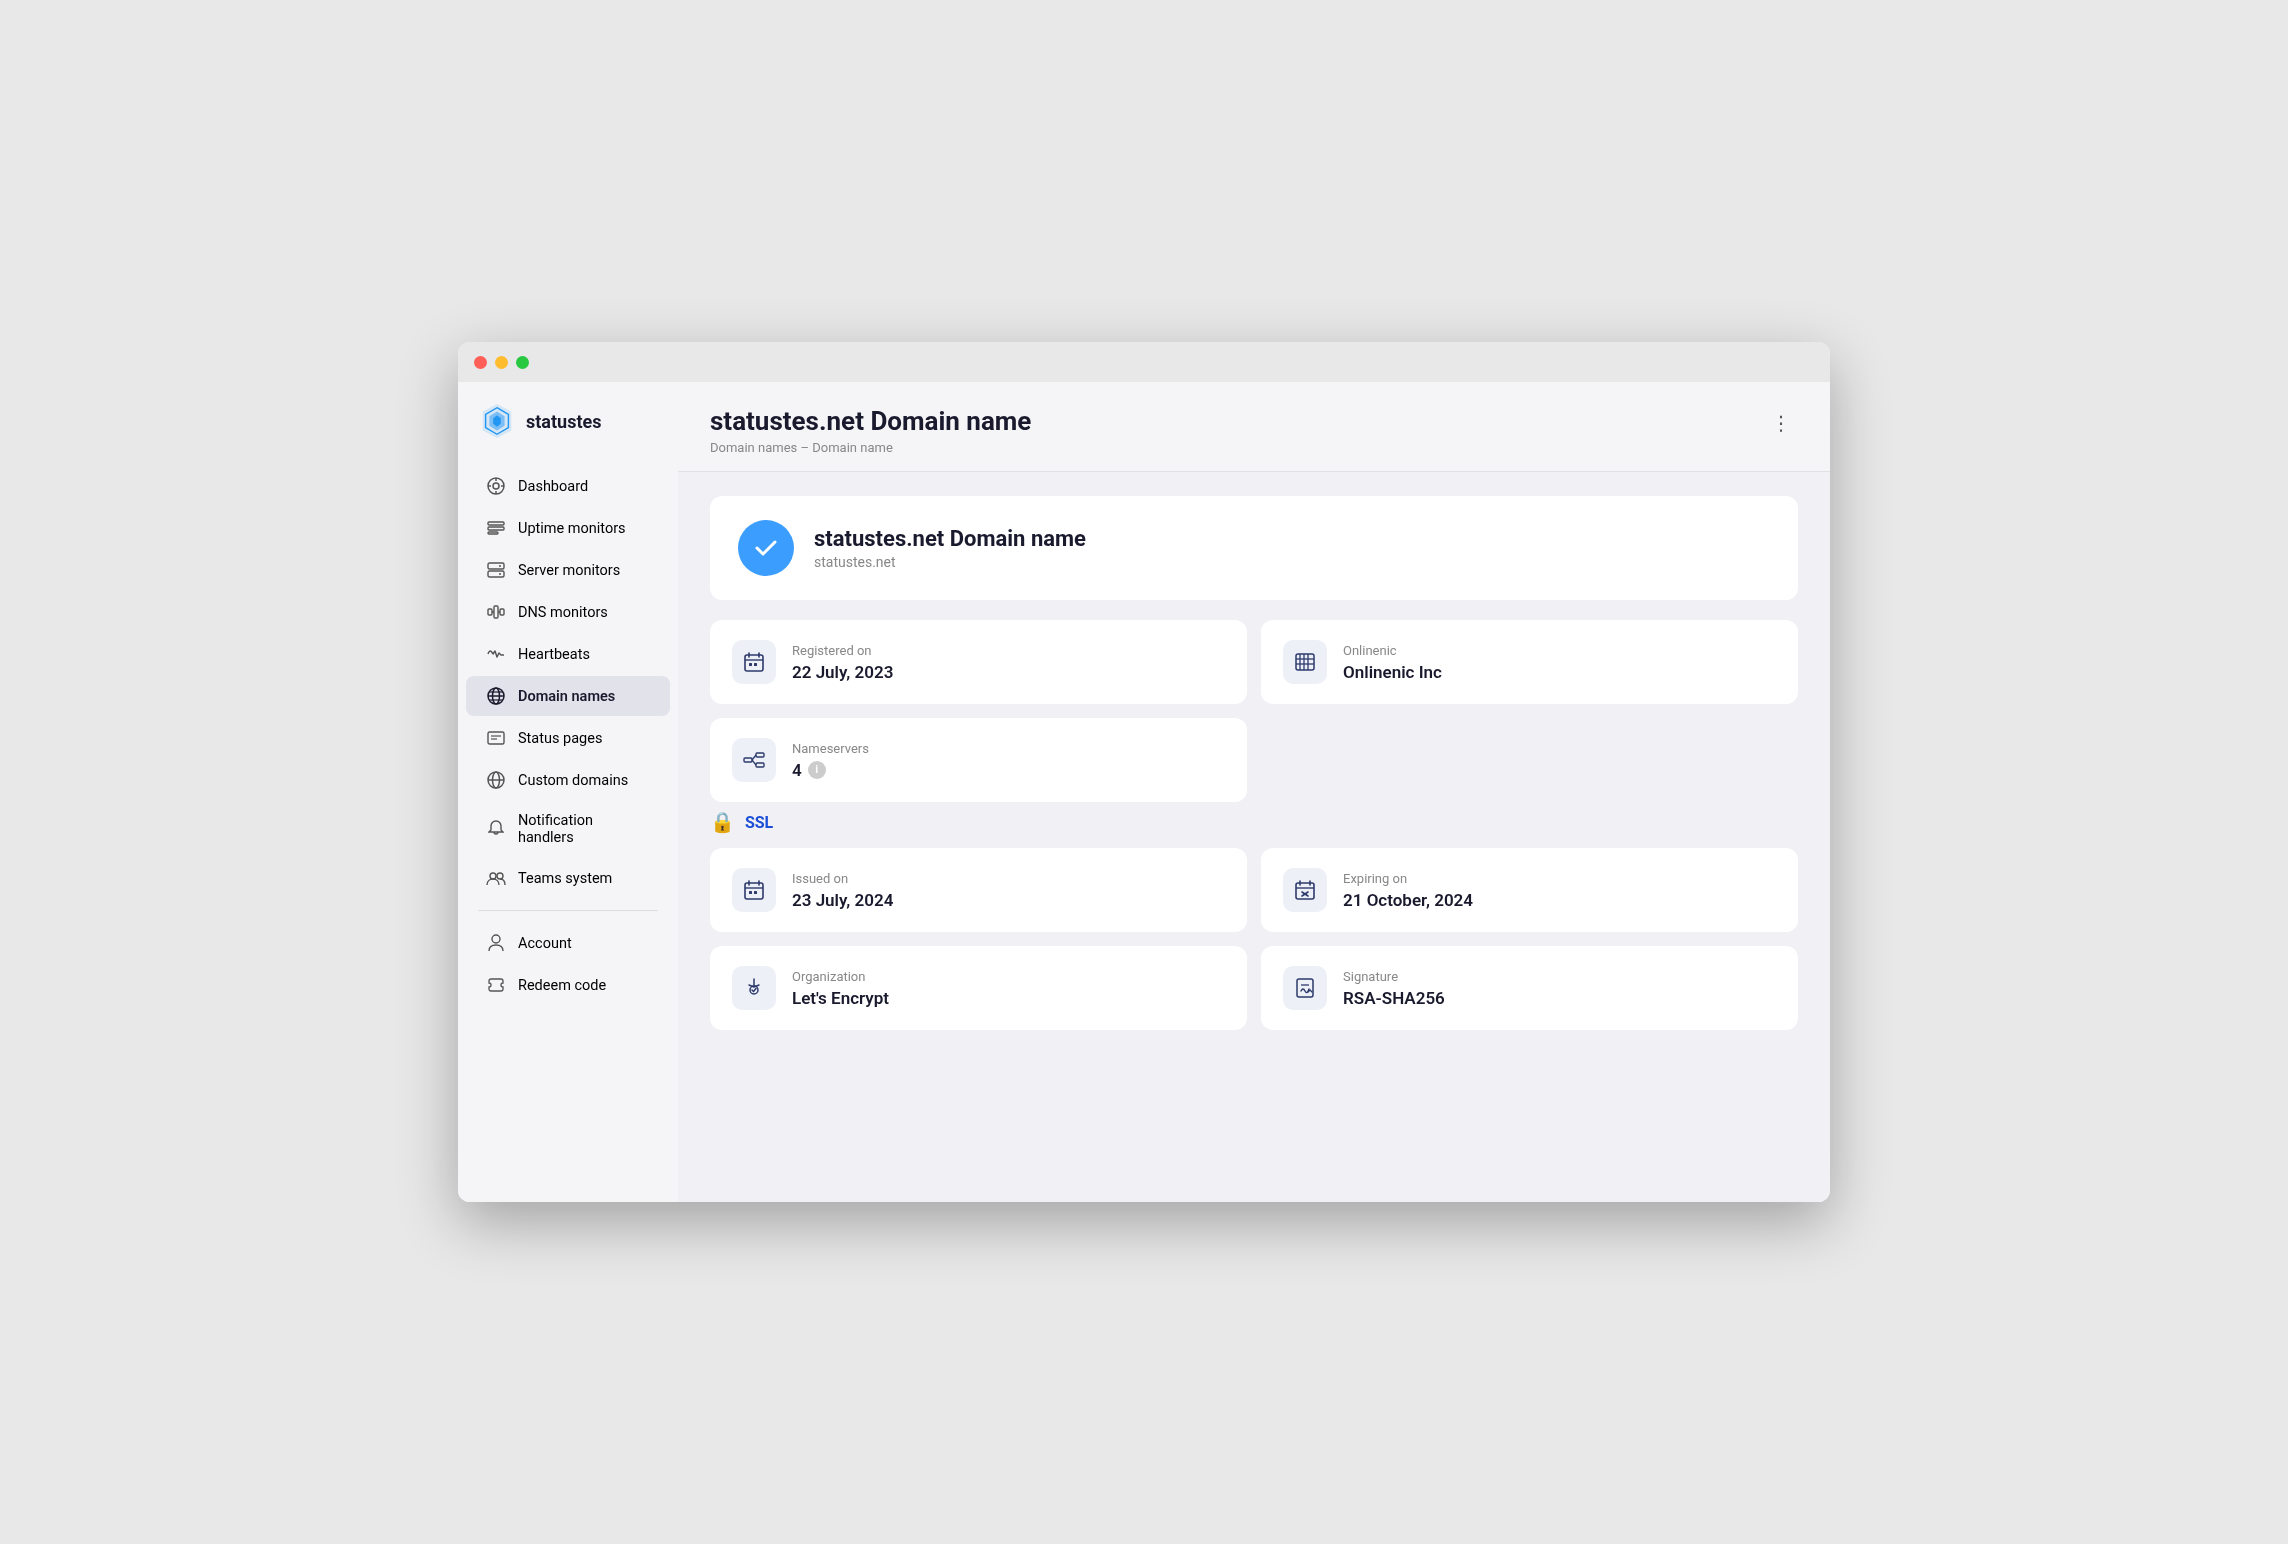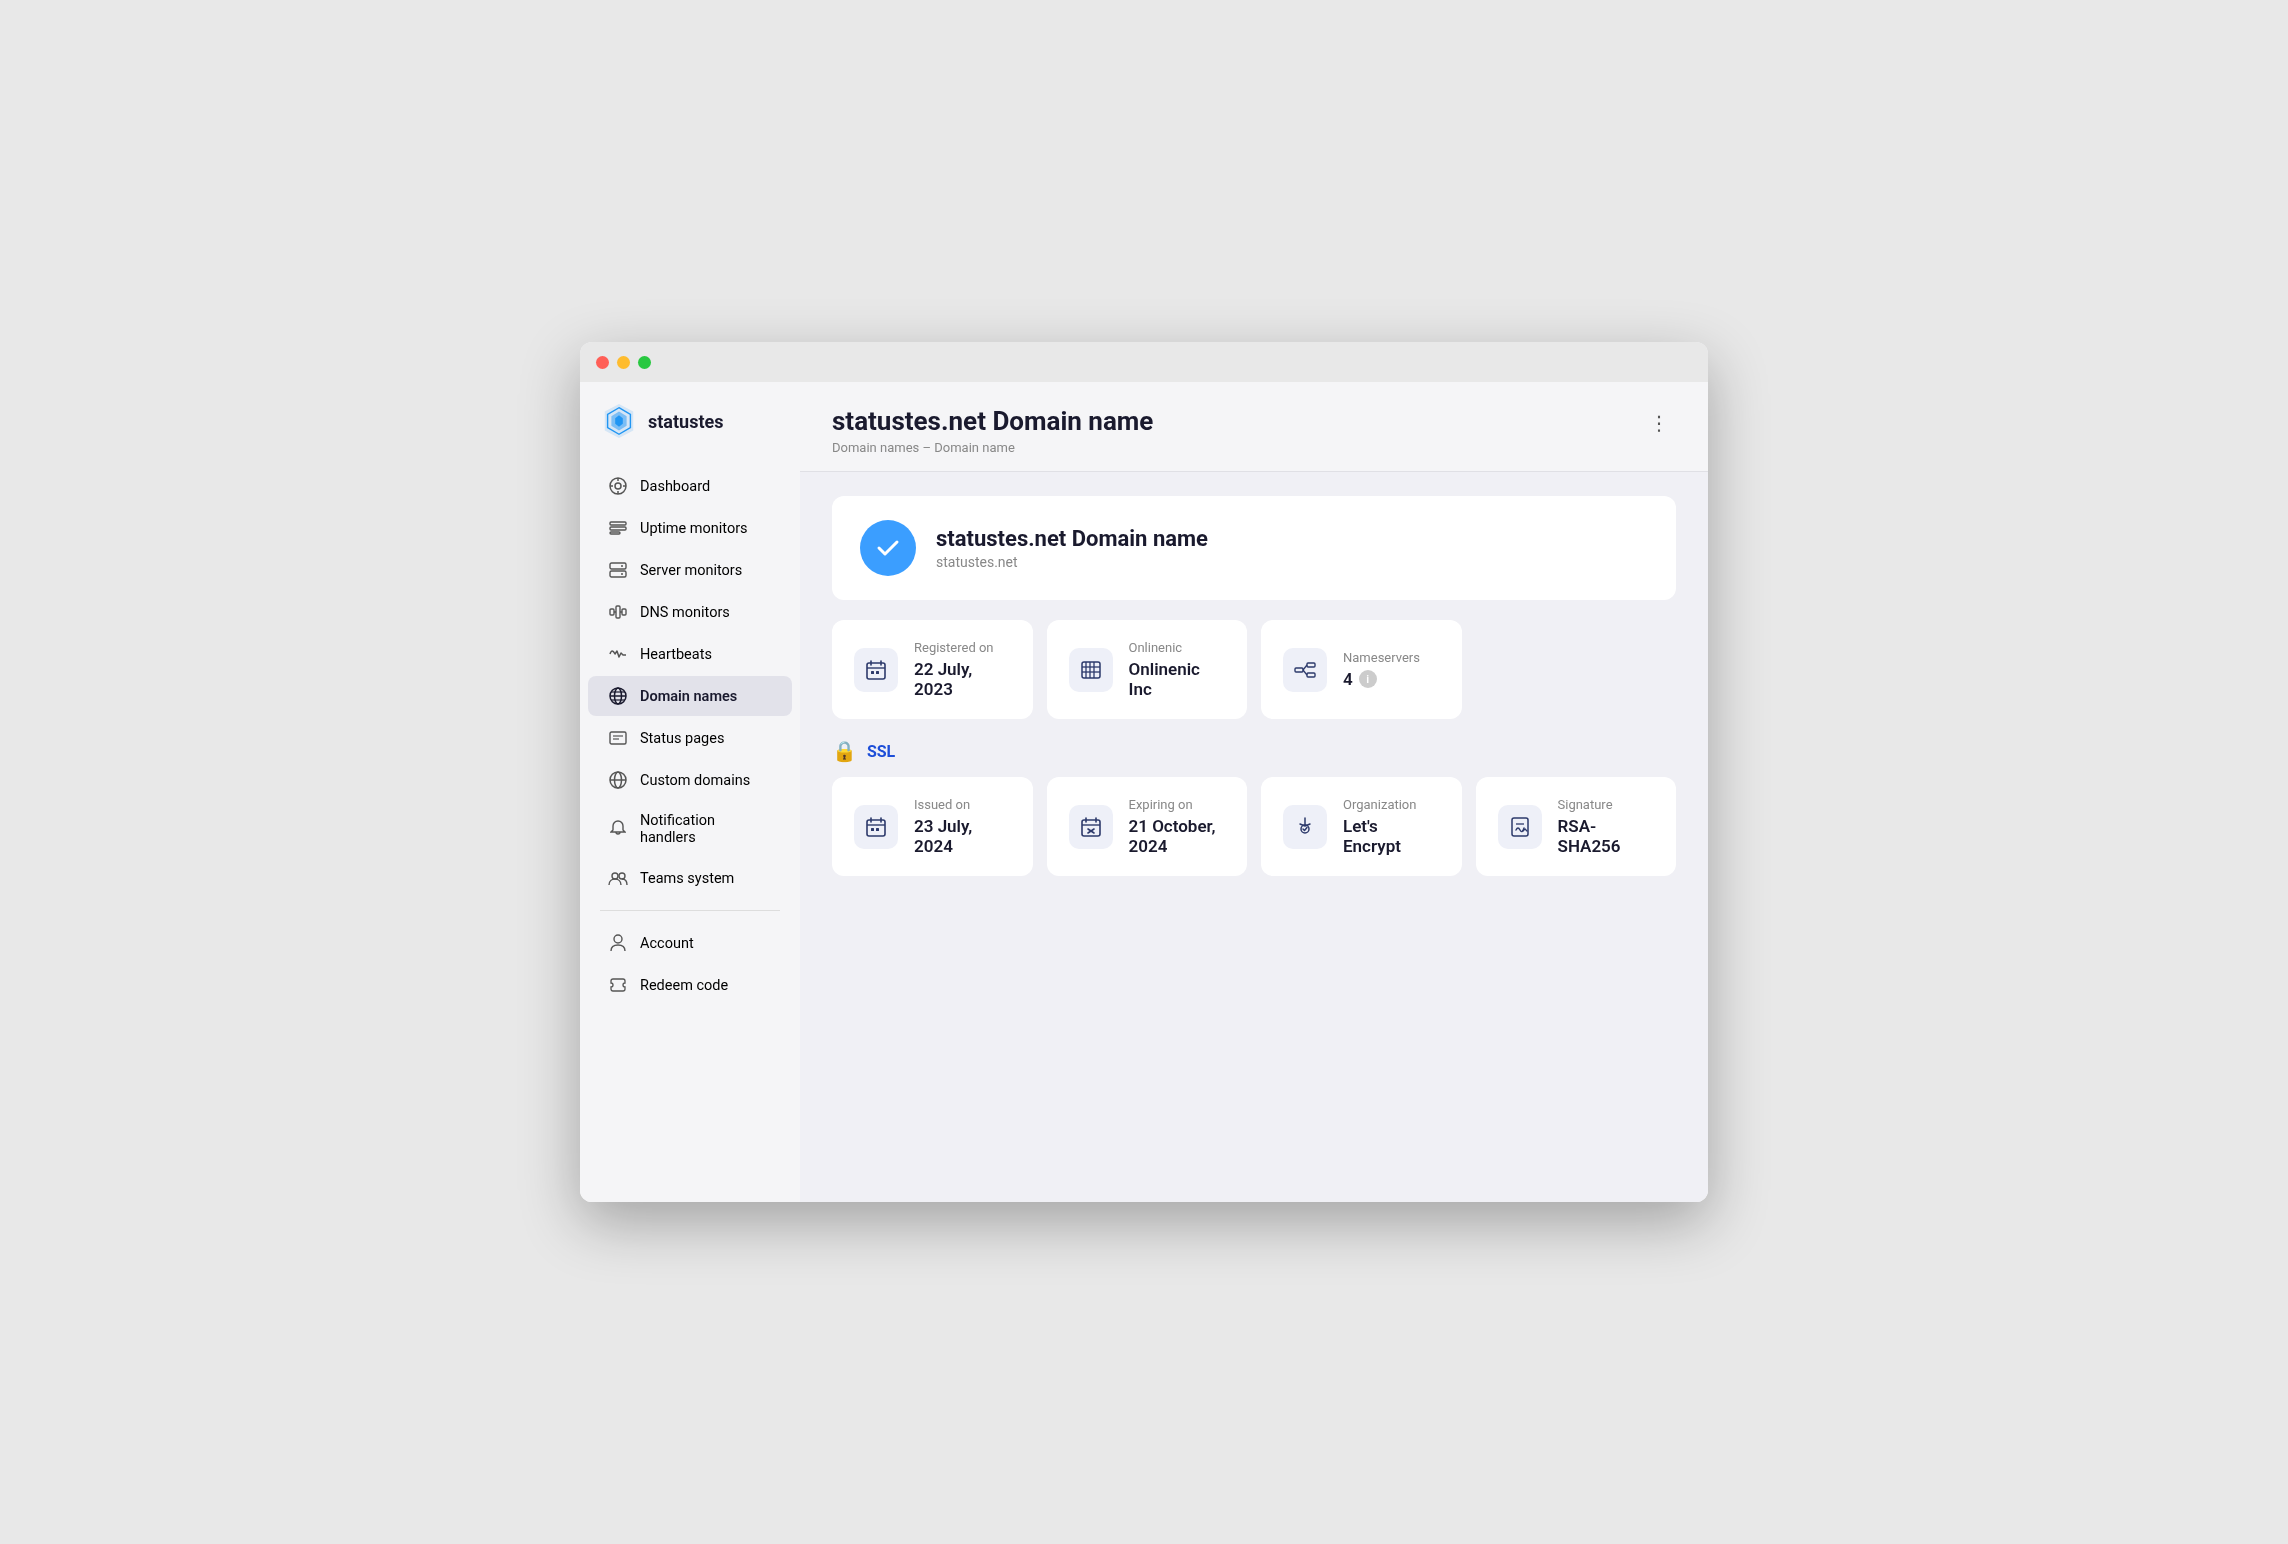--- a/index.html
+++ b/index.html
@@ -5,21 +5,21 @@
     * { box-sizing: border-box; margin: 0; padding: 0; }
     body {
       font-family: -apple-system, BlinkMacSystemFont, 'Segoe UI', Roboto, sans-serif;
       background: #e8e8e8;
       display: flex;
       justify-content: center;
       align-items: center;
       min-height: 100vh;
     }
     .window {
-      width: 1128px;
+      width: 1372px;
       min-height: 860px;
       background: #f5f5f7;
       border-radius: 12px;
       box-shadow: 0 20px 60px rgba(0,0,0,0.3);
       overflow: hidden;
       display: flex;
       flex-direction: column;
     }
     .title-bar {
       background: #e8e8e8;
@@ -166,23 +166,23 @@
       color: #1a1a2e;
     }
     .domain-url {
       font-size: 14px;
       color: #888;
       margin-top: 3px;
     }
     
     .info-grid {
       display: grid;
-      grid-template-columns: 1fr 1fr 1fr 1fr;
+      grid-template-columns: 1fr 1fr;
       gap: 14px;
-      margin-bottom: 20px;
+      margin-bottom: 8px;
     }
     .info-card {
       background: #fff;
       border-radius: 12px;
       padding: 20px 22px;
       display: flex;
       align-items: center;
       gap: 16px;
     }
     .info-card-icon {

